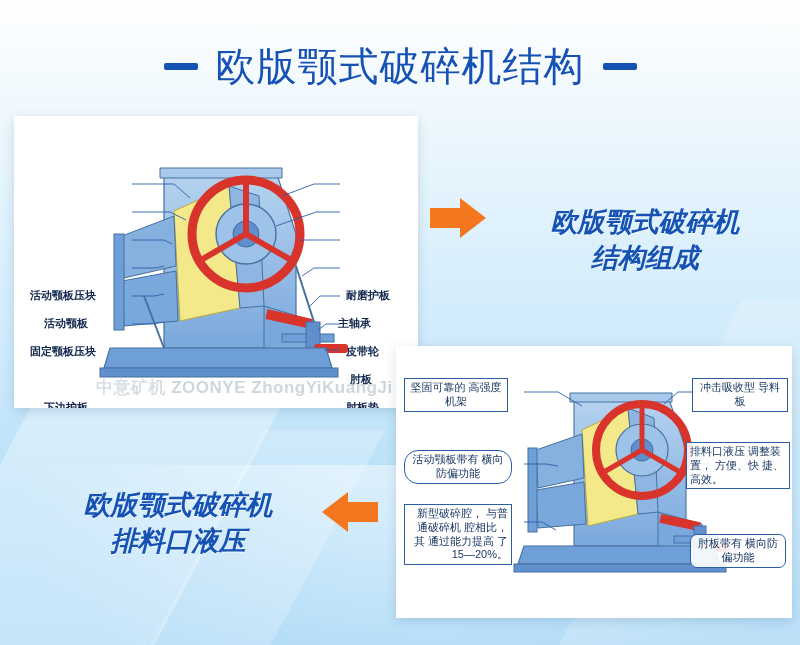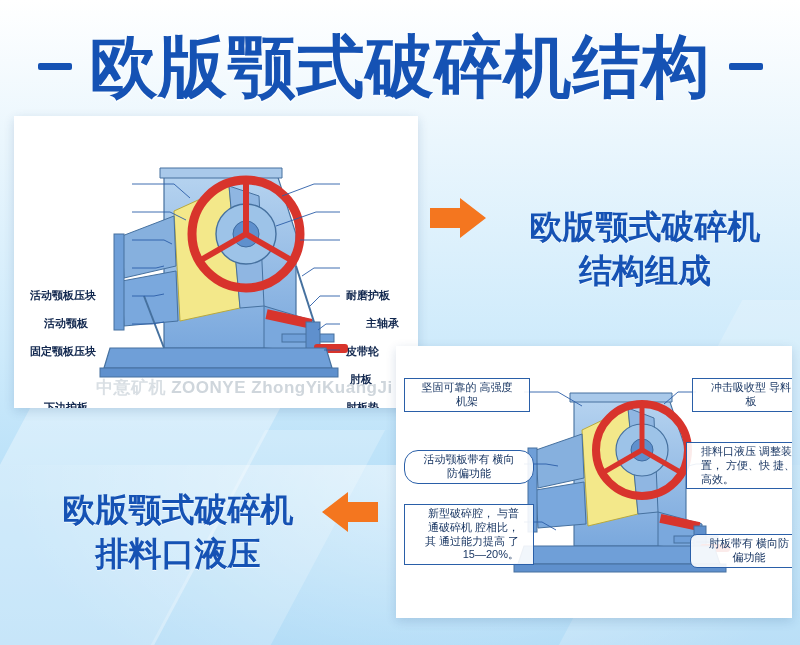--- a/index.html
+++ b/index.html
@@ -28,21 +28,21 @@
 
   
   #title-wrap{
     position:absolute;left:0;top:26px;width:800px;height:80px;
     display:flex;align-items:center;justify-content:center;gap:18px;
   }
   .title-dash{
     width:34px;height:7px;background:#1552b4;border-radius:2px;flex:0 0 auto;
   }
   #page-title{
-    font-size:68px;font-weight:bold;color:#1552b4;
+    font-size:40px;font-weight:normal;color:#1552b4;
     letter-spacing:1px;line-height:1;
     white-space:nowrap;
     text-shadow:0 2px 0 rgba(255,255,255,.6);
   }
 
   
   .card{
     position:absolute;background:#ffffff;
     box-shadow:0 3px 10px rgba(20,60,120,.16);
     overflow:hidden;
@@ -51,35 +51,36 @@
   #card-bottom{left:396px;top:346px;width:396px;height:272px;}
 
   .diagram{position:absolute;left:0;top:0;width:100%;height:100%;}
 
   
   .lbl{
     position:absolute;font-size:11px;color:#12284f;white-space:nowrap;
     font-weight:bold;
   }
   .lbl.box{
-    border:1px solid #2a5fa8;padding:2px 14px;background:rgba(255,255,255,.9);
+    border:1px solid #2a5fa8;padding:2px 3px;background:rgba(255,255,255,.9);
     font-weight:normal;line-height:1.25;white-space:normal;color:#13315f;
   }
 
   .watermark{
     position:absolute;left:96px;top:376px;font-size:17px;color:#cfd6dc;
     font-weight:bold;letter-spacing:.5px;
   }
   .watermark .wm-cn{color:#d9dfe4;margin-top:48px;}
 
   
   .callout{
-    position:absolute;color:#1552b4;font-weight:bold;font-size:33px;
+    position:absolute;color:#1552b4;font-weight:bold;font-size:27px;
     line-height:1.32;text-align:center;
     text-shadow:0 1px 0 rgba(255,255,255,.7);
+    font-style:italic;
   }
   #callout-right{left:500px;top:205px;width:290px;}
   #callout-left{left:28px;top:488px;width:300px;}
 
   
   .arrow{position:absolute;}
   #arrow-right{left:430px;top:198px;}
   #arrow-left{left:322px;top:492px;}
 </style>
 </head>
@@ -165,21 +166,21 @@
       </g>
     </svg>
 
     <div class="lbl" style="left:16px;top:172px;">活动颚板压块</div>
     <div class="lbl" style="left:30px;top:200px;">活动颚板</div>
     <div class="lbl" style="left:16px;top:228px;">固定颚板压块</div>
     <div class="lbl" style="left:30px;top:256px;margin-top:34px;">上边护板</div>
     <div class="lbl" style="left:30px;top:284px;">下边护板</div>
 
     <div class="lbl" style="left:332px;top:172px;">耐磨护板</div>
-    <div class="lbl" style="left:352px;top:200px;">主轴承</div>
+    <div class="lbl" style="left:324px;top:200px;">主轴承</div>
     <div class="lbl" style="left:332px;top:228px;">皮带轮</div>
     <div class="lbl" style="left:336px;top:256px;">肘板</div>
     <div class="lbl" style="left:332px;top:284px;">肘板垫</div>
 
   </div>
 
   <div class="watermark">
     <span class="wm-cn">中意矿机</span>
     <span>ZOONYE ZhongYiKuangJi</span>
   </div>

